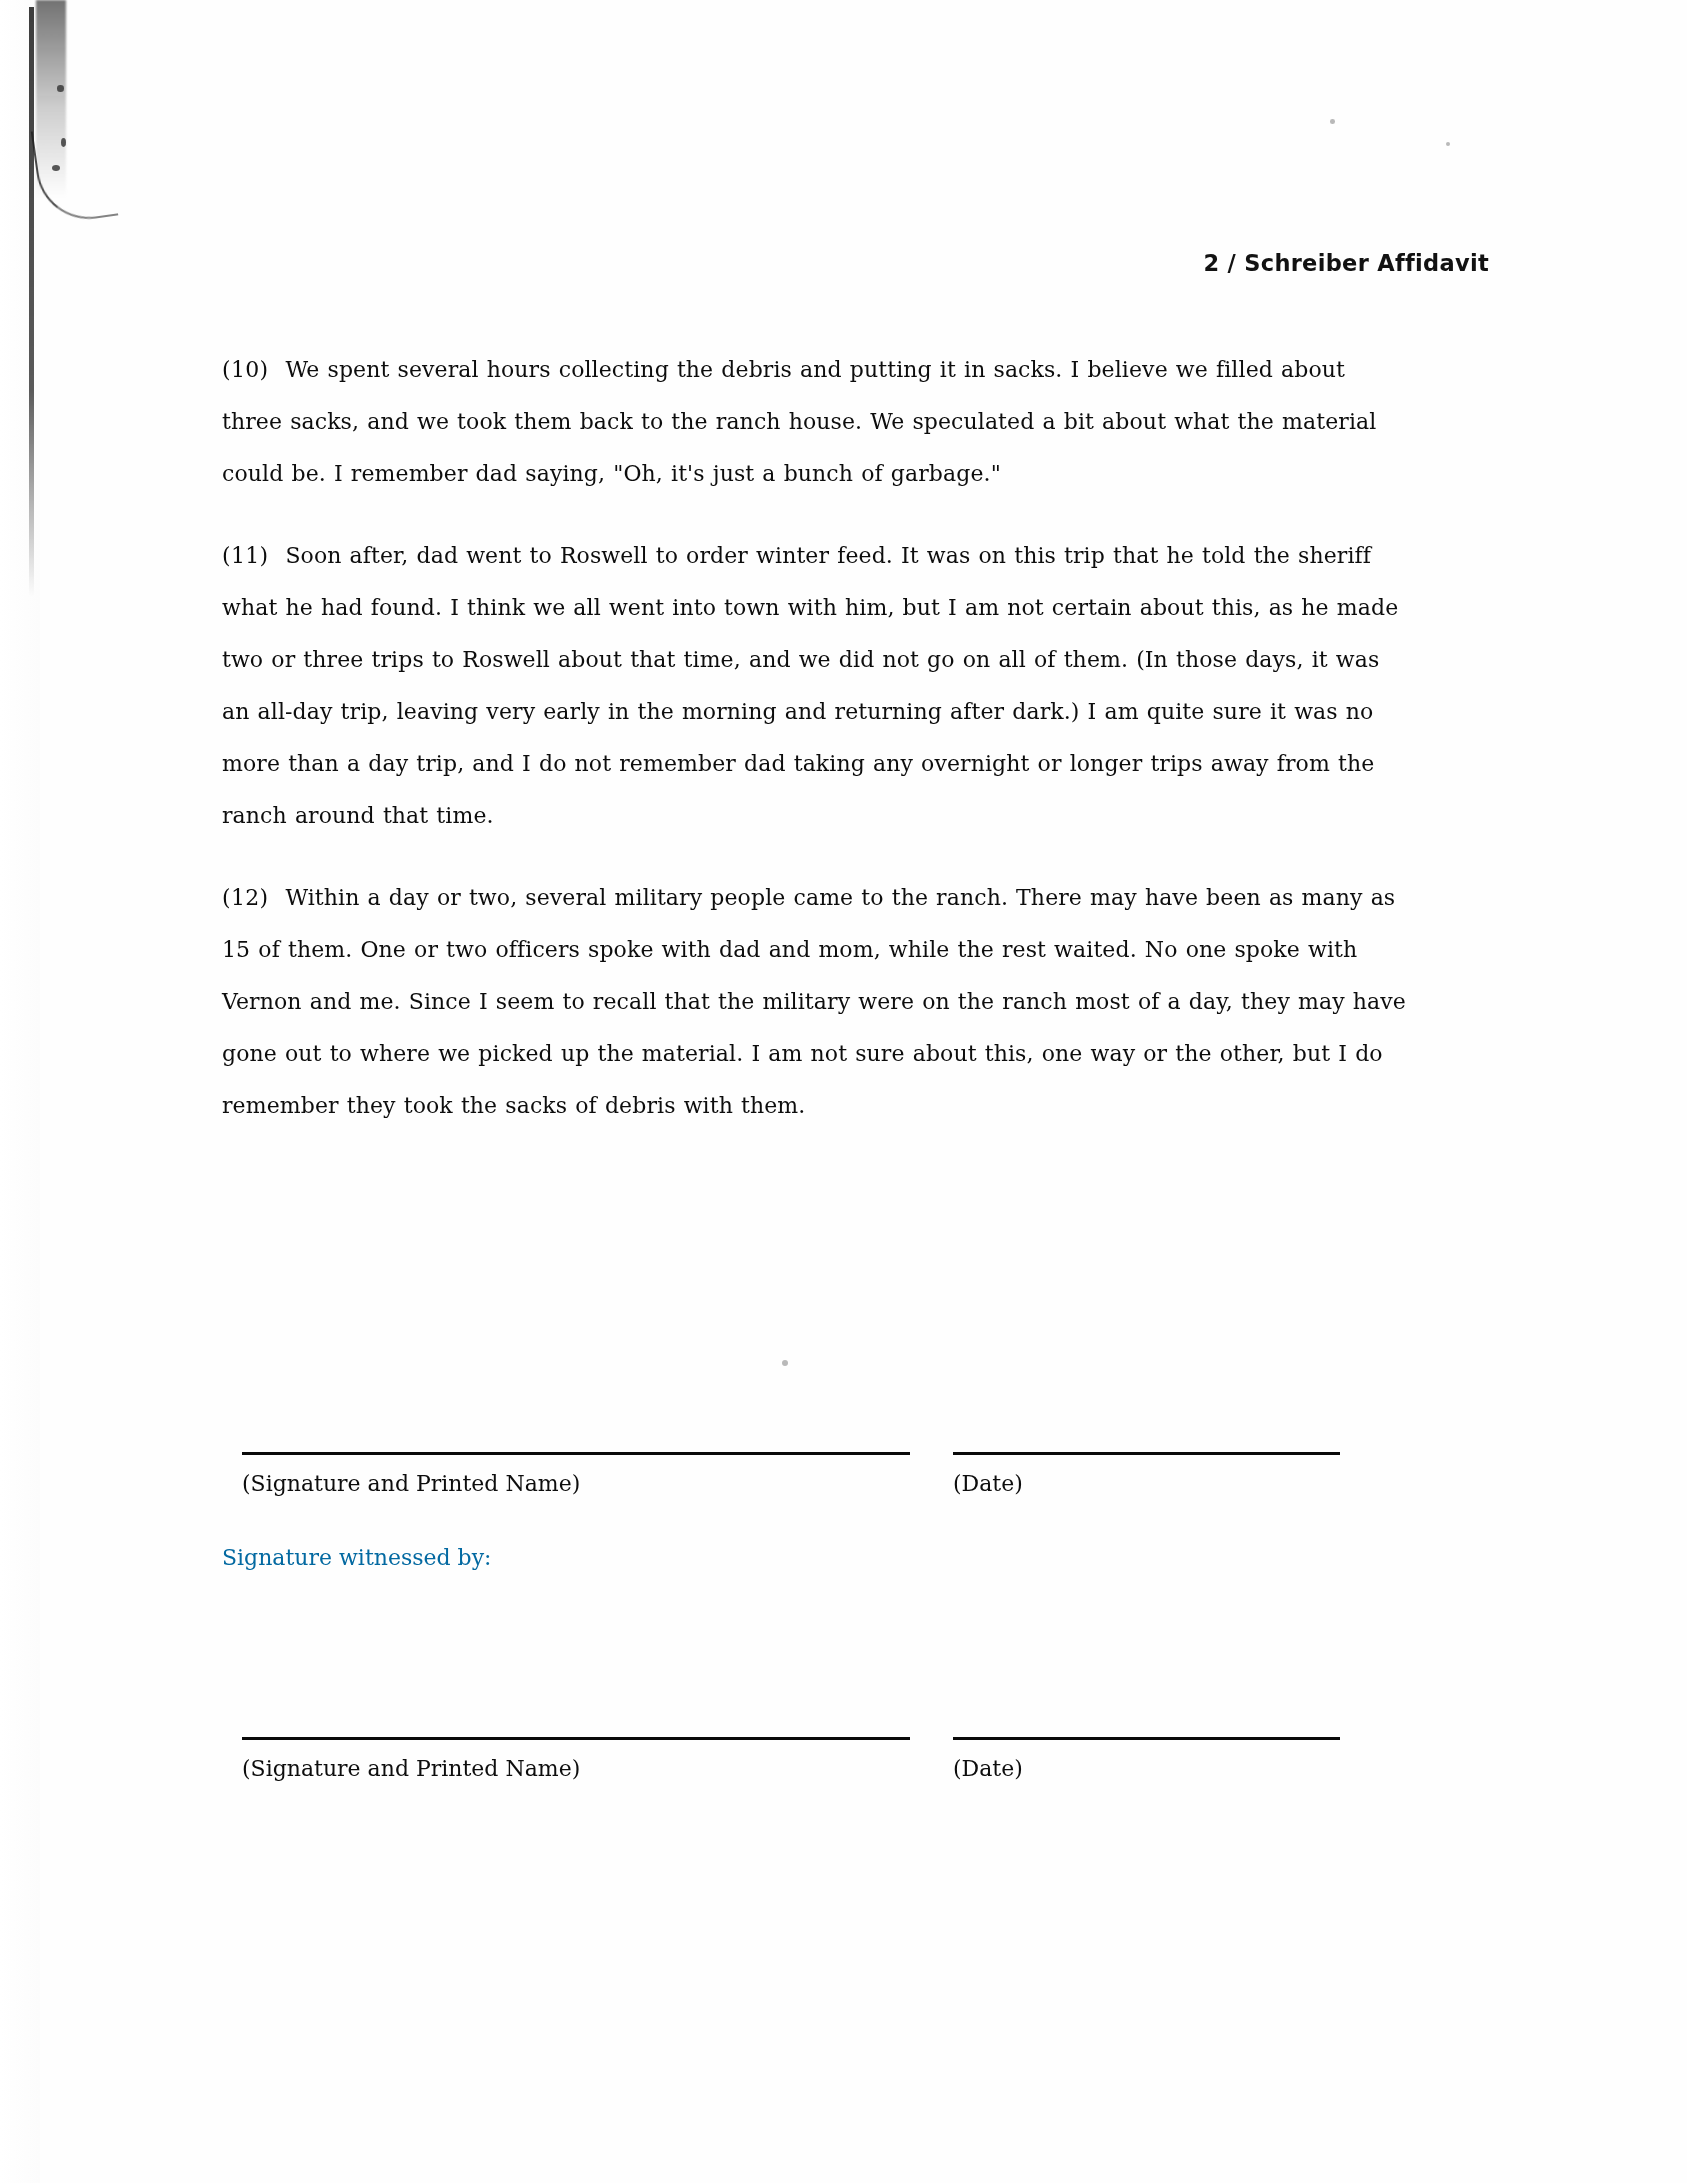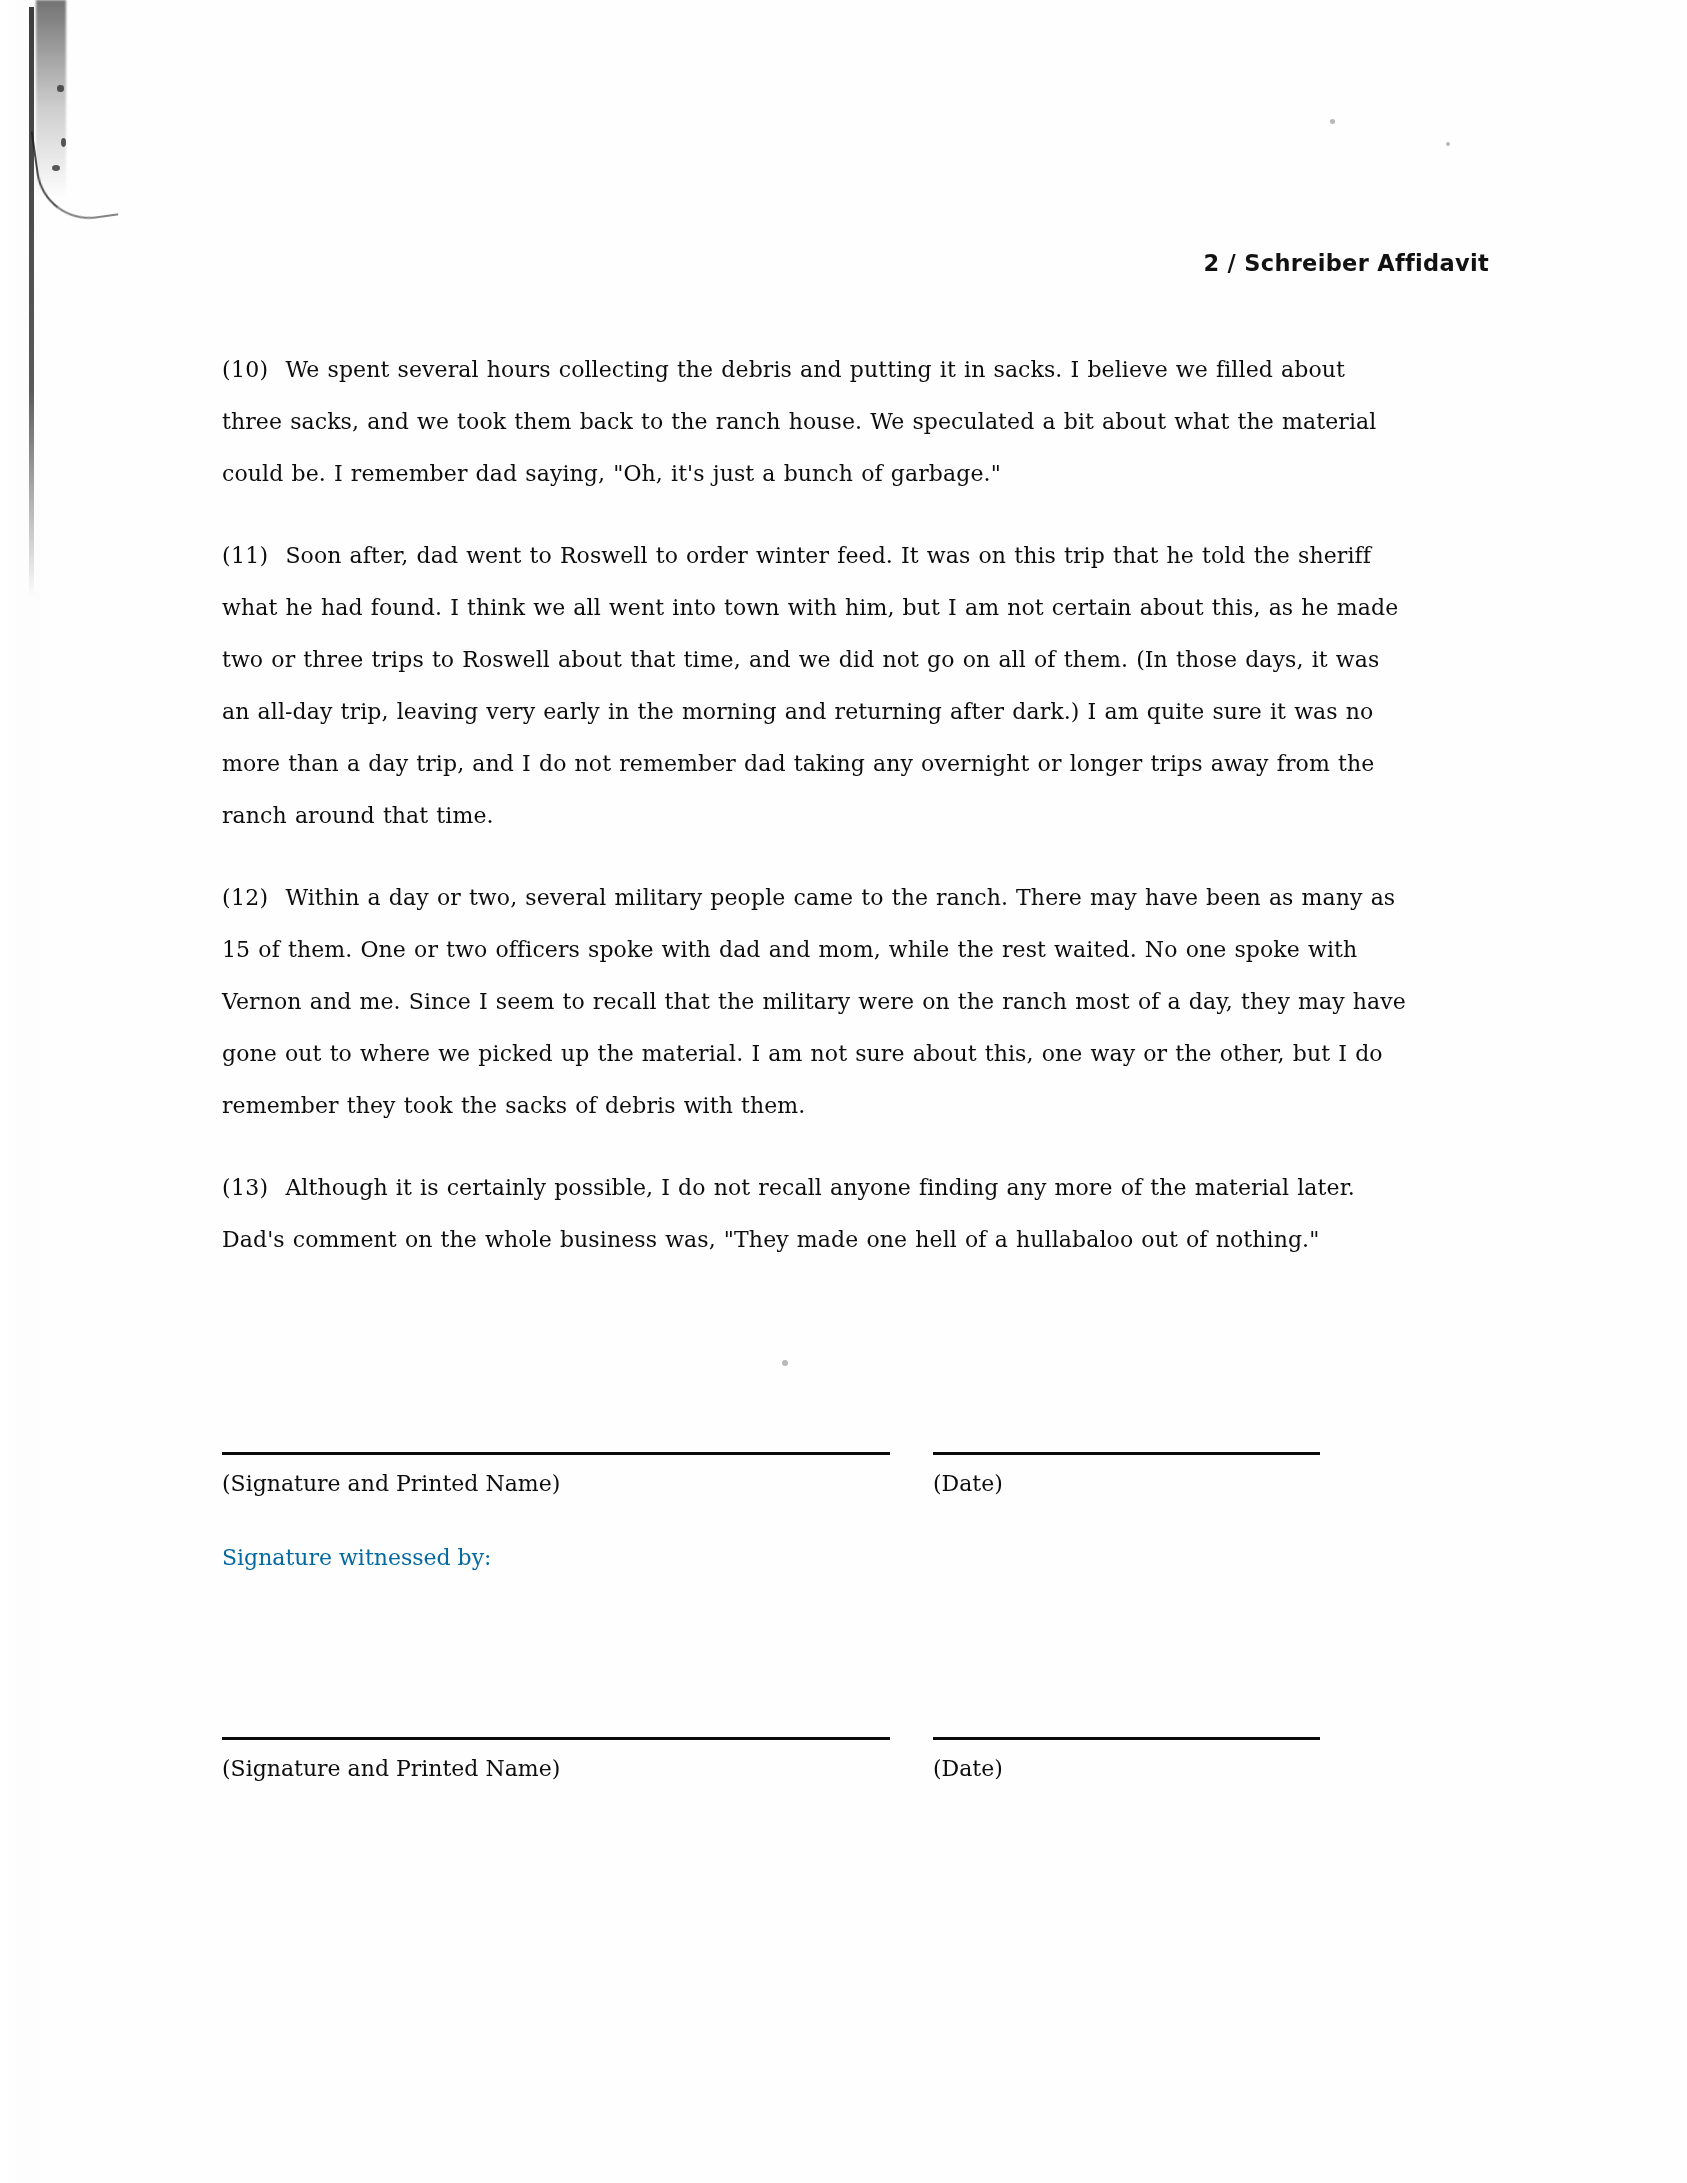--- a/index.html
+++ b/index.html
@@ -117,20 +117,21 @@
   
   .sig-area {
     position: absolute;
     left: 210px;
     top: 1452px;
     width: 1257px;
   }
   .sig-row {
     position: relative;
     height: 79px;
+    margin-left: 20px;
   }
   .sig-line {
     position: absolute;
     height: 0;
     border-top: 3.3px solid #0a0a0a;
   }
   .line-name { left: 0px; width: 668px; top: 0px; }
   .line-date { left: 711px; width: 387px; top: 0px; }
   .sig-label {
     position: absolute;
@@ -185,23 +186,20 @@
     </p>
 
     <p class="para">
       <span class="num">(11)</span><span class="gap"></span><span>Soon after, dad went to Roswell to order winter feed.  It was on this trip that he told the sheriff what he had found.  I think we all went into town with him, but I am not certain about this, as he made two or three trips to Roswell about that time, and we did not go on all of them.  (In those days, it was an all-day trip, leaving very early in the morning and returning after dark.) I am quite sure it was no more than a day trip, and I do not remember dad taking any overnight or longer trips away from the ranch around that time.</span>
     </p>
 
     <p class="para">
       <span class="num">(12)</span><span class="gap"></span><span>Within a day or two, several military people came to the ranch.  There may have been as many as 15 of them.  One or two officers spoke with dad and mom, while the rest waited.  No one spoke with Vernon and me.  Since I seem to recall that the military were on the ranch most of a day, they may have gone out to where we picked up the material.  I am not sure about this, one way or the other, but I do remember they took the sacks of debris with them.</span>
     </p>
 
-    <p class="para">
-      <span class="num">(13)</span><span class="gap"></span><span>Although it is certainly possible, I do not recall anyone finding any more of the material later.  Dad's comment on the whole business was, "They made one hell of a hullabaloo out of nothing."</span>
-    </p>
 
 
   </div>
 
   <div class="sig-area">
     <div class="sig-row">
       <div class="sig-line line-name"></div>
       <div class="sig-line line-date"></div>
       <div class="sig-label label-name">(Signature and Printed Name)</div>
       <div class="sig-label label-date">(Date)</div>

